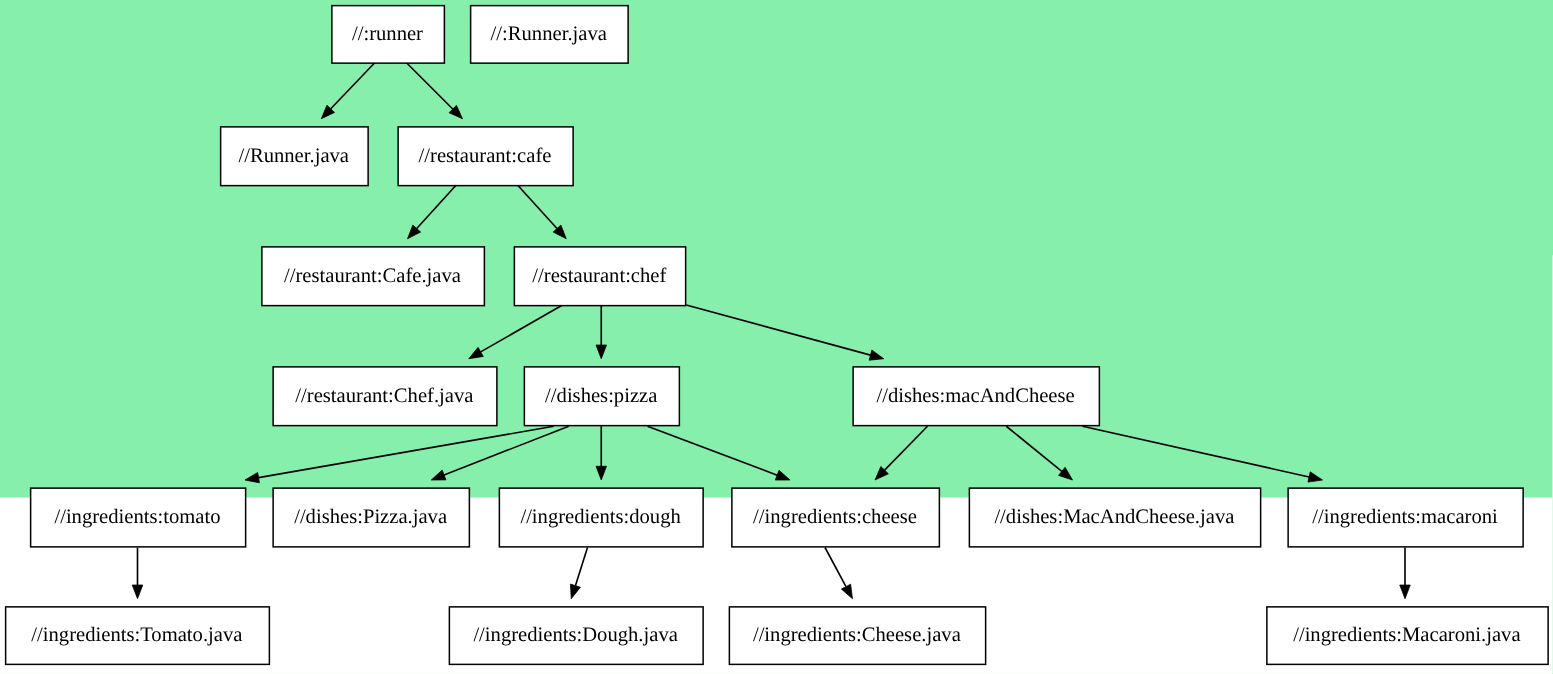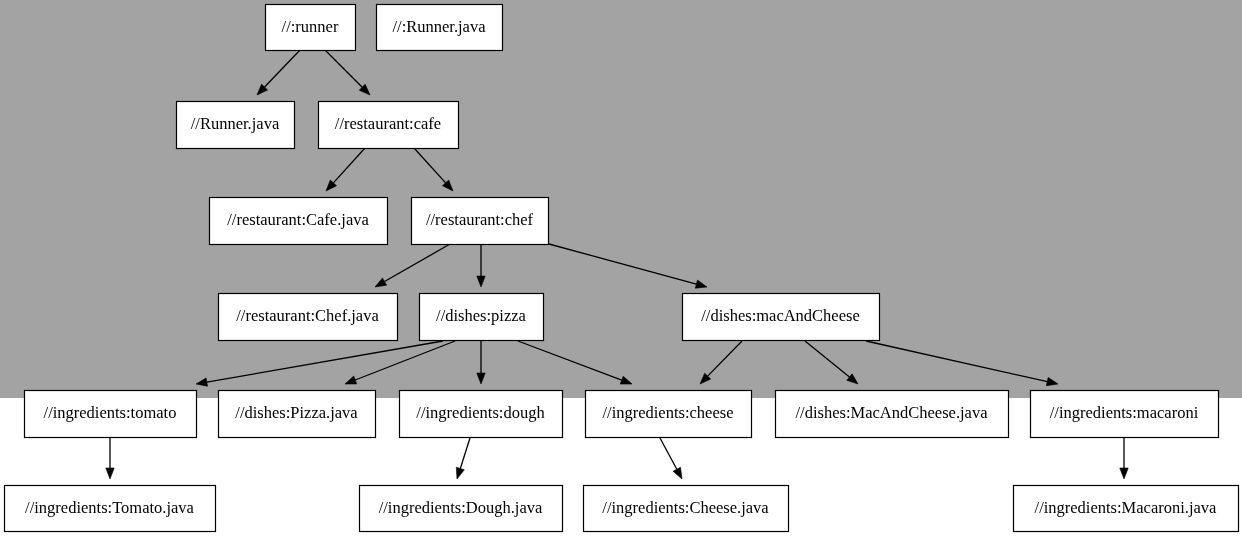--- a/index.html
+++ b/index.html
@@ -10,21 +10,21 @@
   body {
     width: 1242px;
     height: 539px;
     overflow: hidden;
     font-family: "Liberation Serif", "DejaVu Serif", serif;
   }
   #graph-root {
     position: relative;
     width: 1242px;
     height: 398px;
-    background: #a3a3a3;
+    background: #86efac;
   }
   svg#graph-canvas {
     display: block;
     width: 1242px;
     height: 539px;
   }
   .node-box {
     fill: #ffffff;
     stroke: #000000;
     stroke-width: 1.2;

